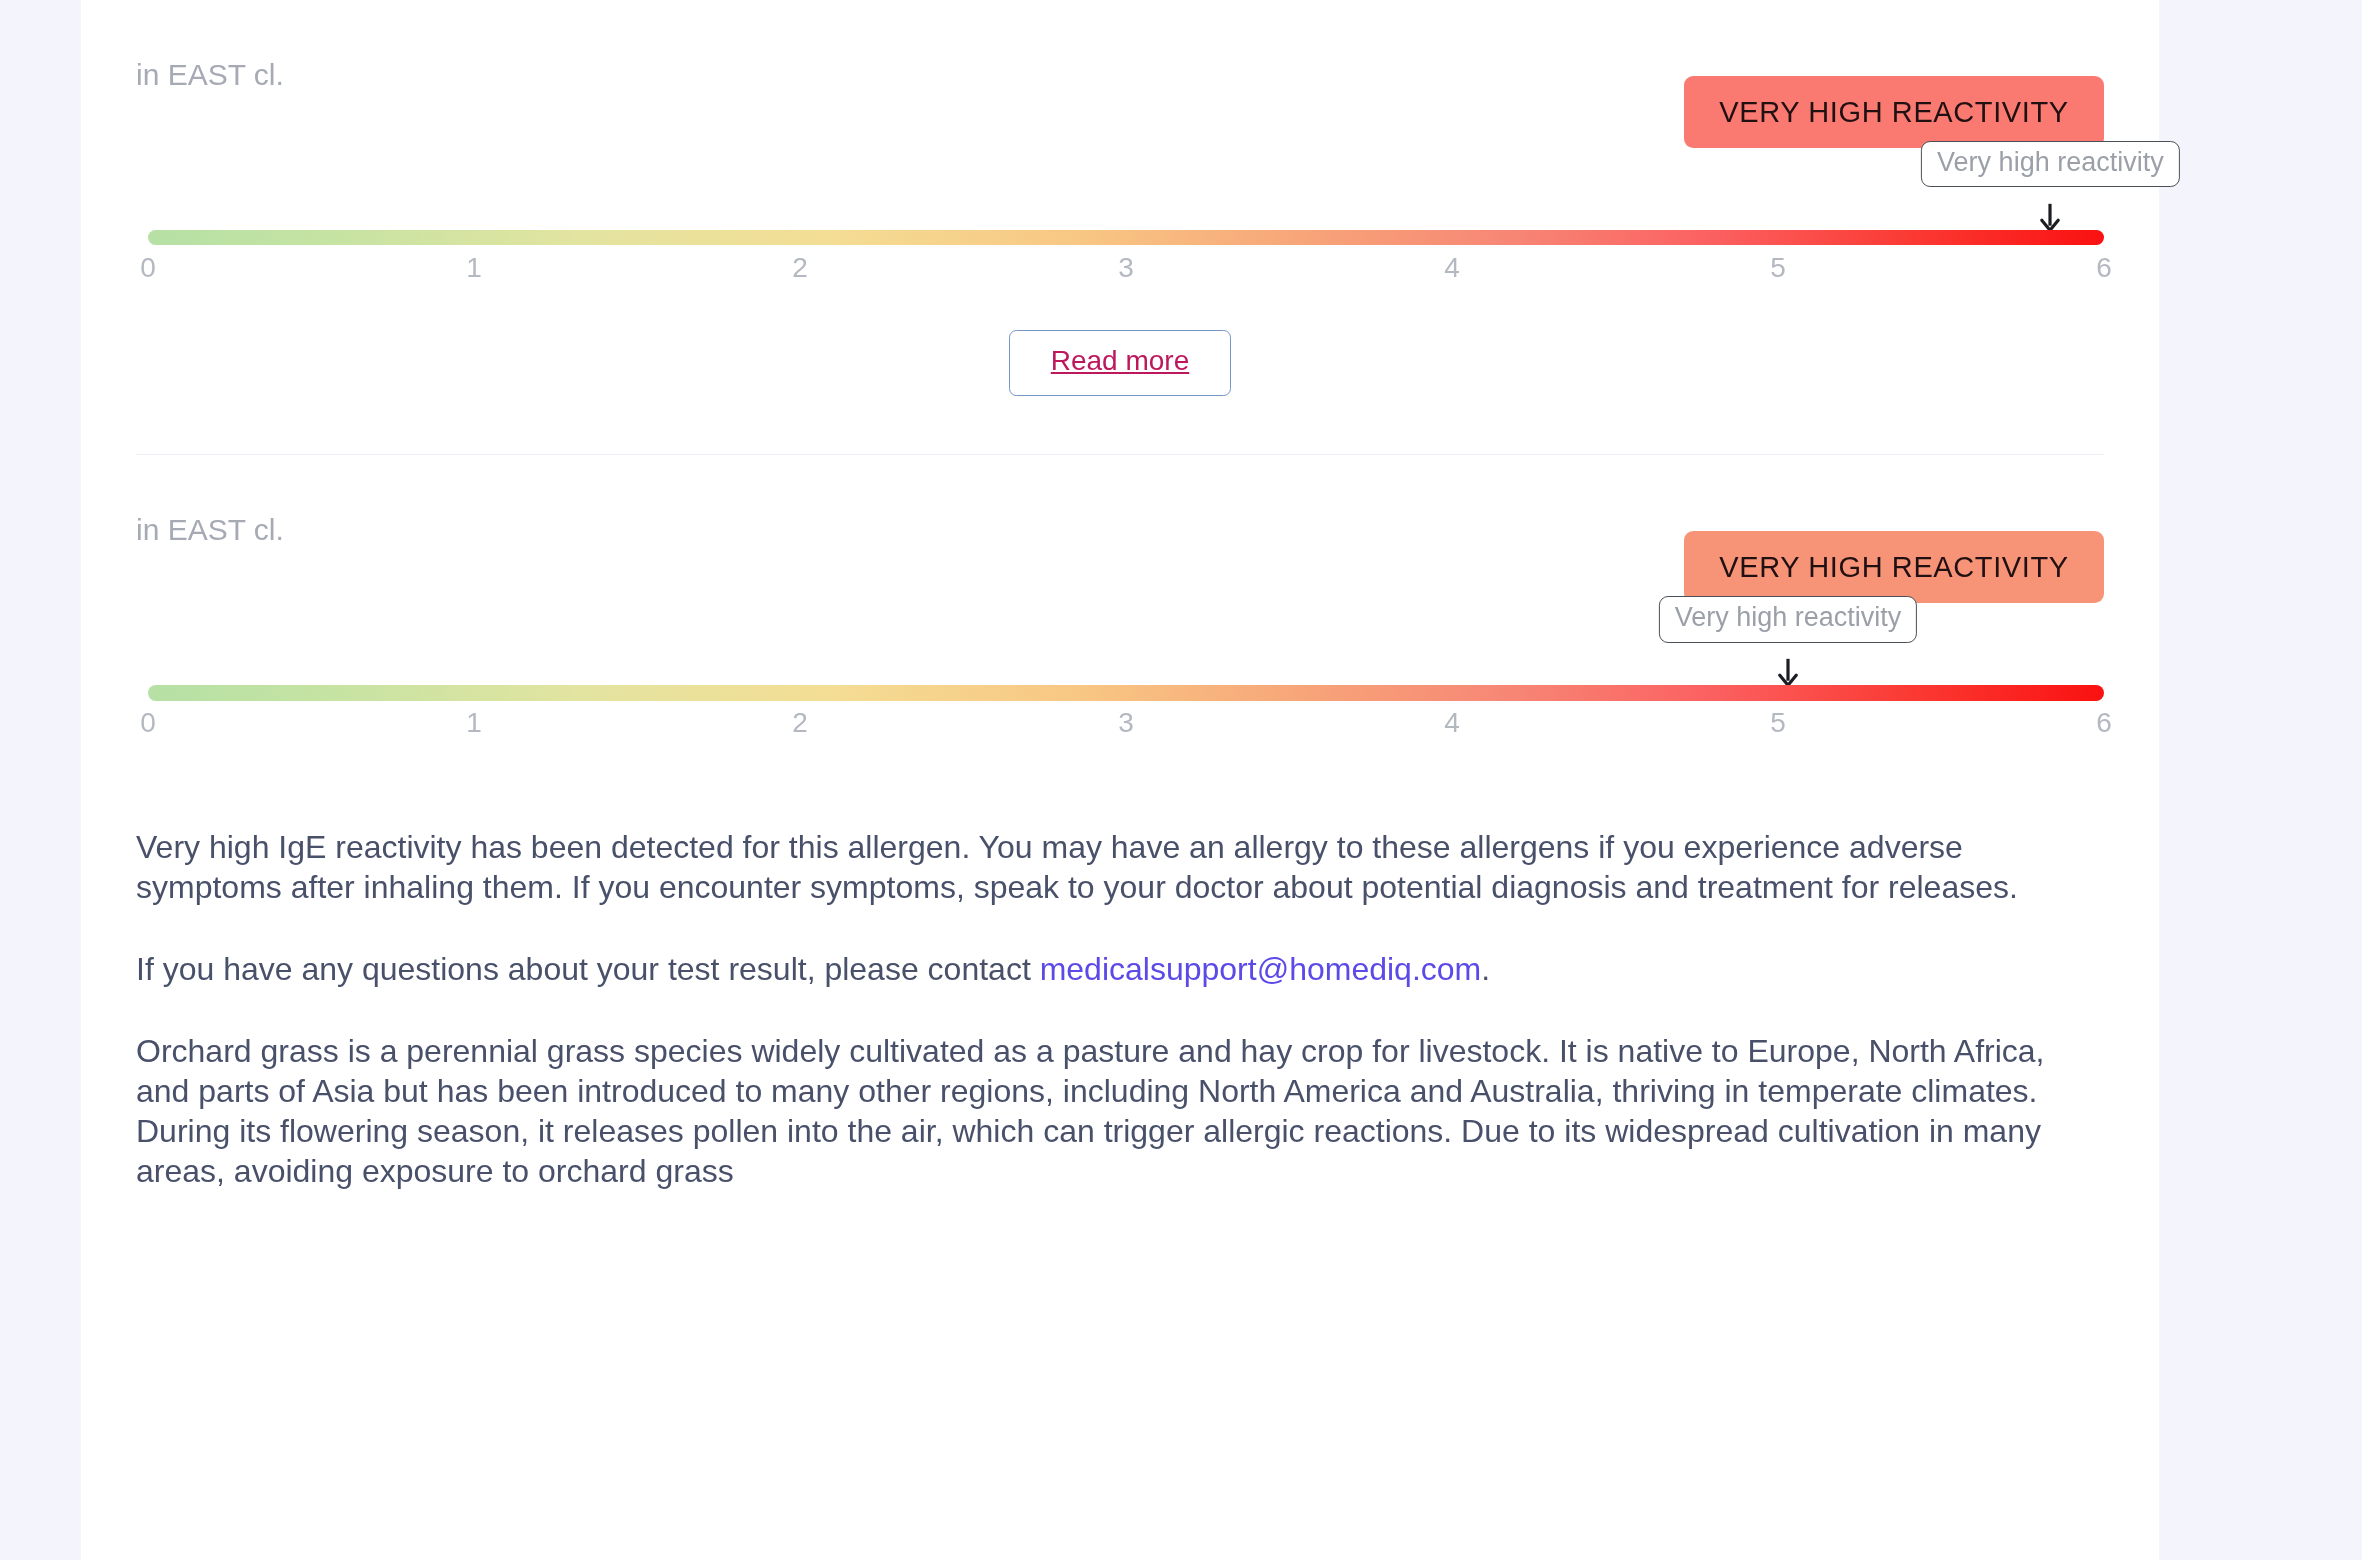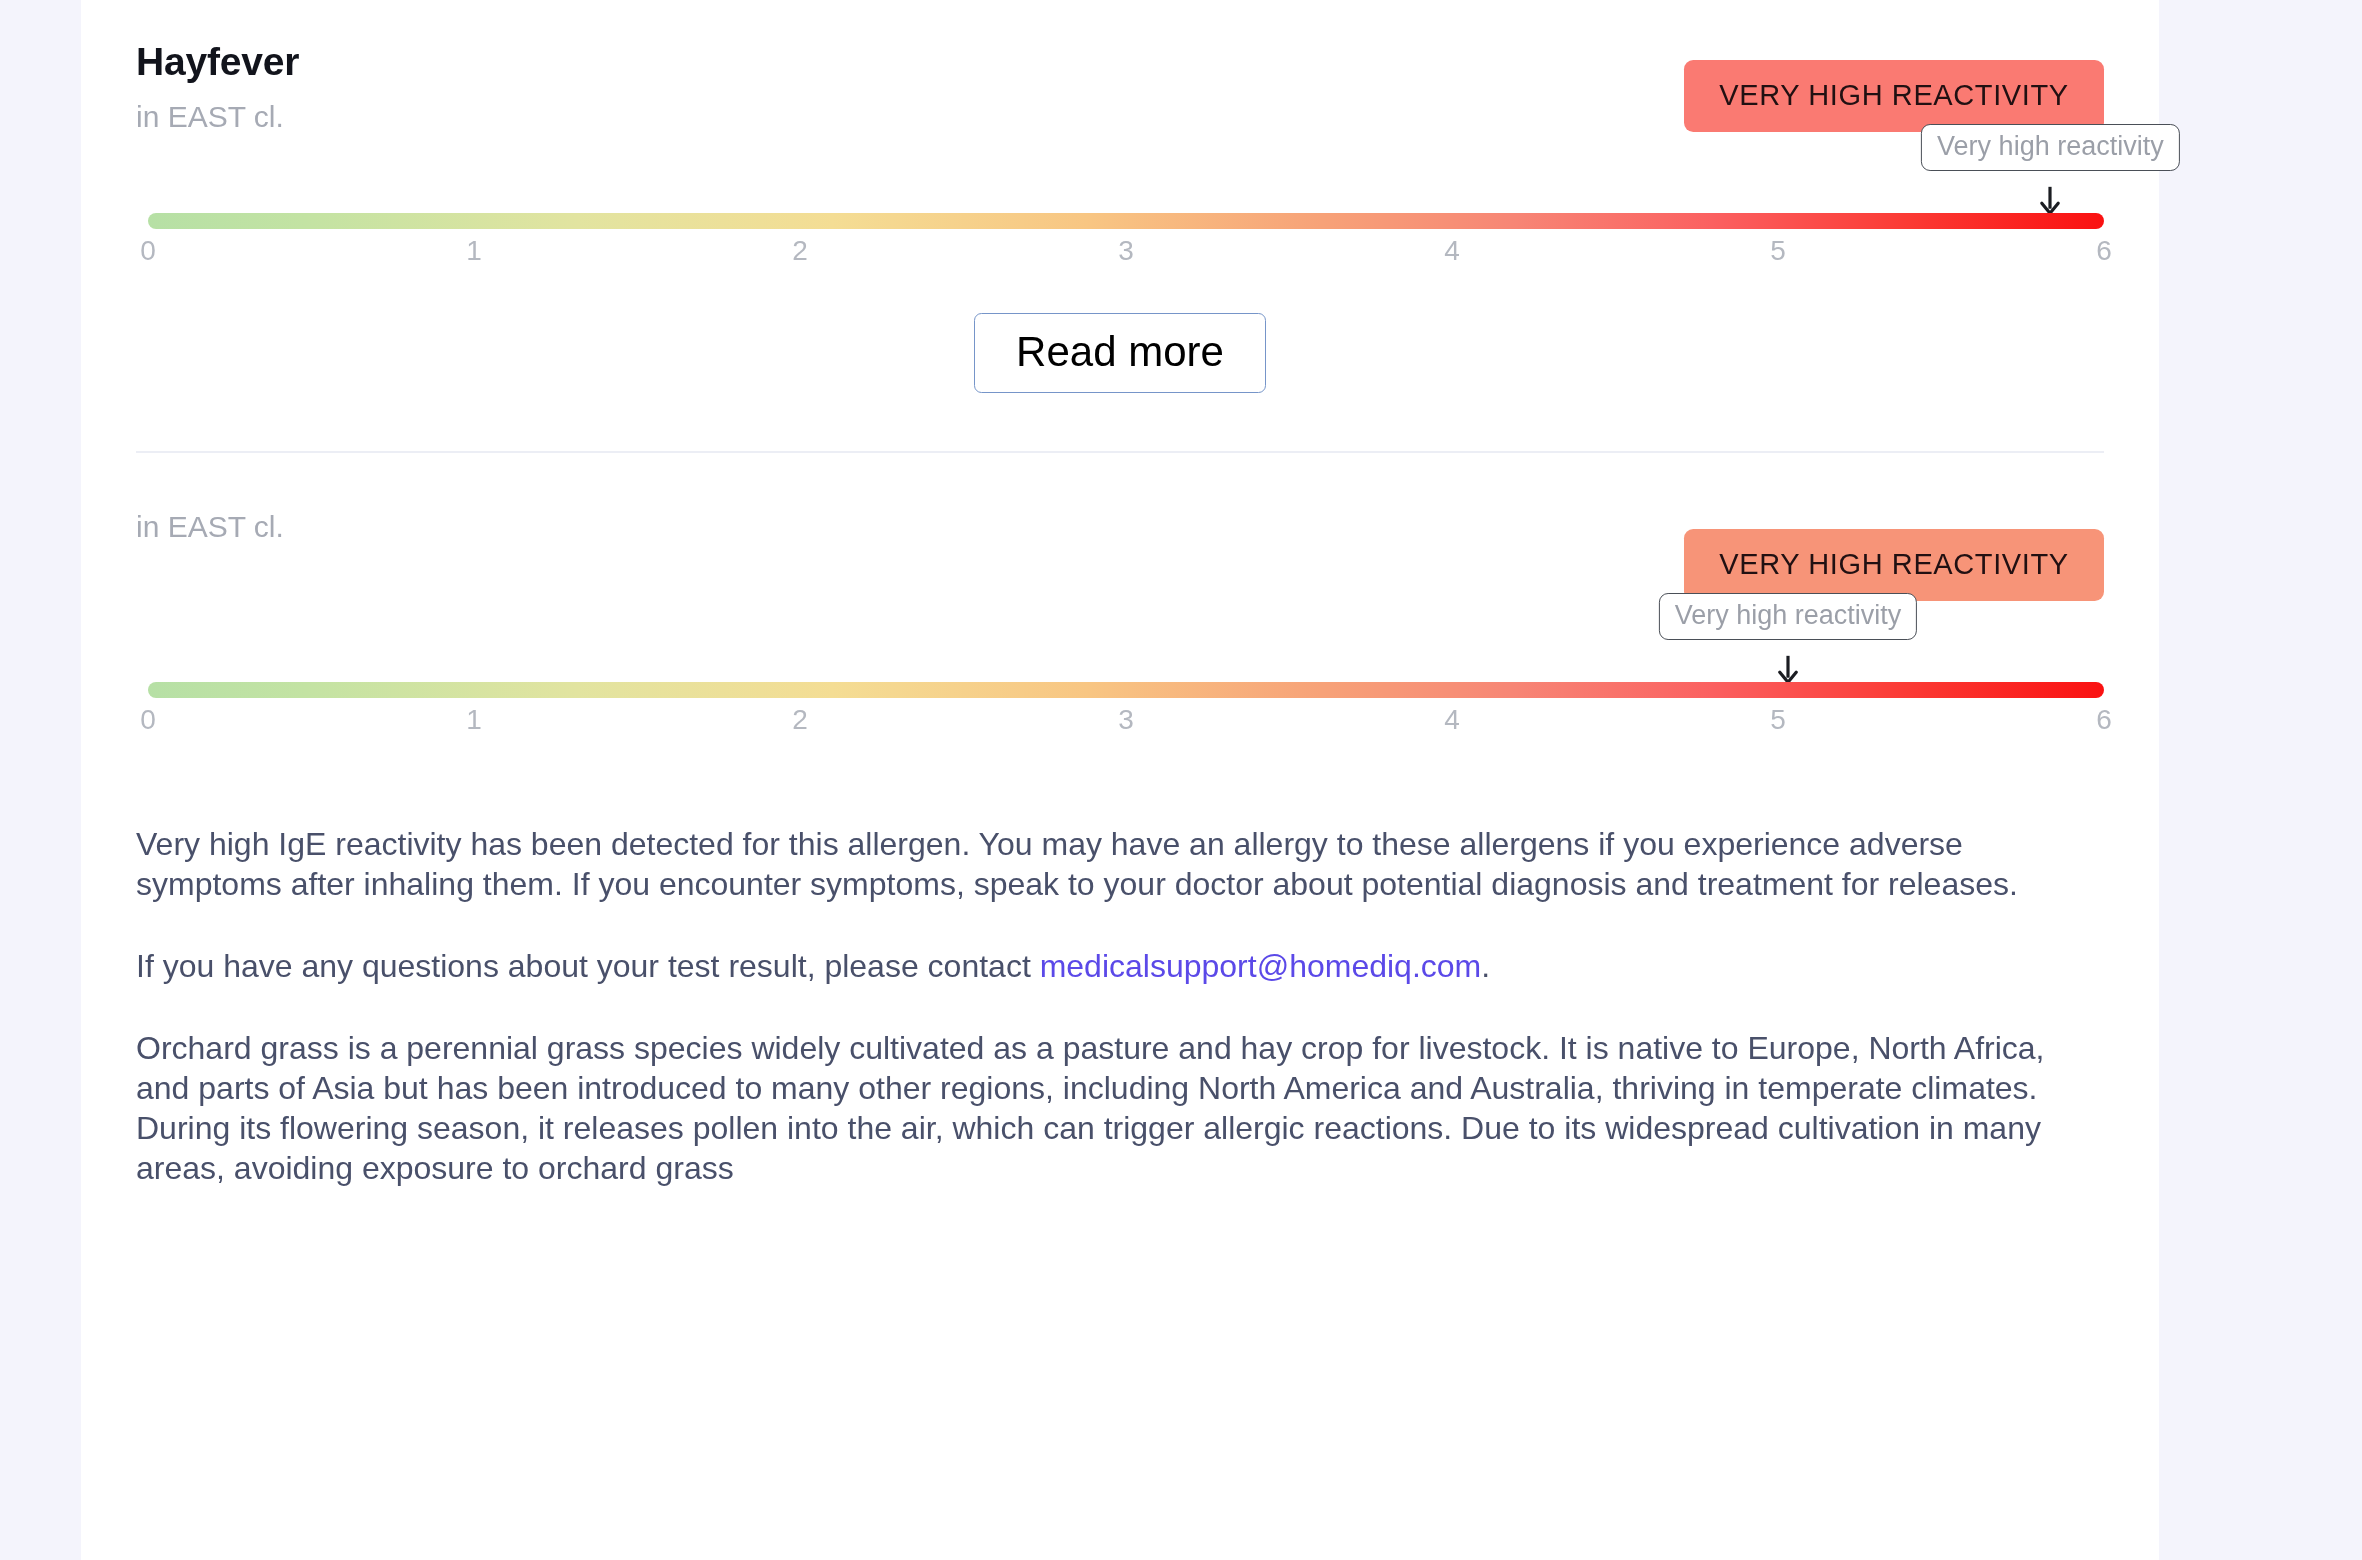--- a/index.html
+++ b/index.html
@@ -144,26 +144,27 @@
   
   .readmore-row {
     display: flex;
     justify-content: center;
     margin-top: 37px;
   }
   .readmore-btn {
     border: 1.8px solid #7695c9;
     border-radius: 7.4px;
     background: #ffffff;
-    color: #000000;
-    font-size: 42px;
+    color: #be185d;
+    font-size: 28px;
     padding: 16.6px 41px 19.4px 41px;
     line-height: 1;
     cursor: pointer;
     font-family: "Liberation Sans", sans-serif;
+    text-decoration: underline;
   }
 
   .divider {
     height: 1.8px;
     background: #eceef5;
     margin-top: 58px;
   }
 
   
   .body-copy {
@@ -184,21 +185,20 @@
 </style>
 </head>
 <body>
 
 <div class="page">
   <div class="card">
     <div class="card-inner">
 
       <div class="allergen-block">
         <div class="block-head">
-          <div class="allergen-title">Hayfever</div>
           <div class="allergen-sub">in EAST cl.</div>
           <div class="reactivity-badge" id="badge-0" style="background: rgb(250, 122, 114);">VERY HIGH REACTIVITY</div>
         </div>
 
         <div class="scale-wrap">
           <div class="marker" id="marker-0" style="left: 96.6667%; margin-left: 12px;">
             <div class="tooltip">Very high reactivity</div>
             <svg class="tooltip-arrow" viewBox="0 0 30 34">
               <path d="M15 2 L15 26" stroke="#1b1d22" stroke-width="3.5" fill="none"></path>
               <path d="M6 20 L15 31 L24 20" stroke="#1b1d22" stroke-width="3.5" fill="none" stroke-linecap="round" stroke-linejoin="round"></path>

